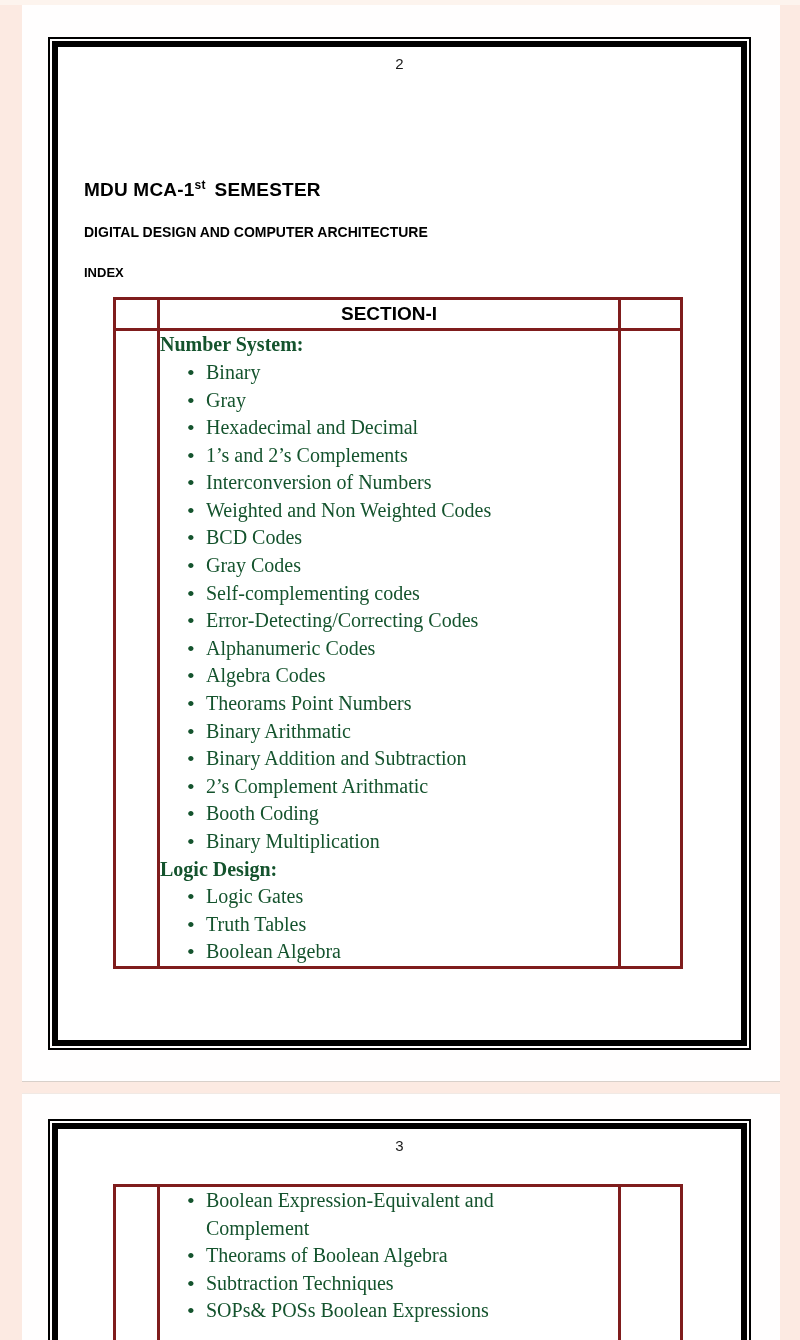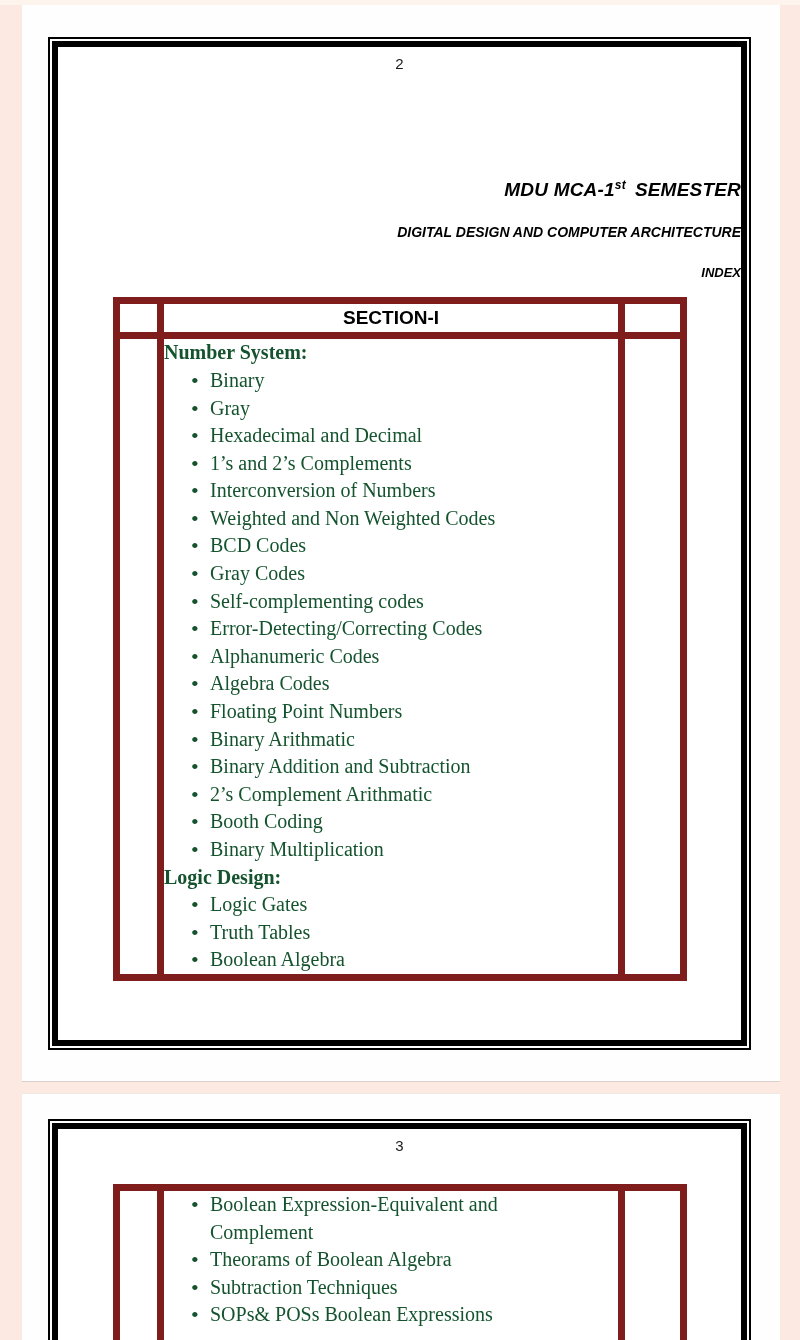--- a/index.html
+++ b/index.html
@@ -25,35 +25,35 @@
     background: #fff;
   }
   .bb1 { height: 1005px; }
   .bb2 { height: 270px; border-bottom: none; }
 
   .page-num {
     text-align: center; margin-top: 9px;
     font-size: 15px; line-height: 15px; color: #1a1a1a;
   }
 
-  .titles { text-align: right; padding-left: 14px; font-weight: bold; color: #000; font-style: italic; }
+  .titles { text-align: left; padding-left: 26px; font-weight: bold; color: #000; }
   .t1 { margin-top: 102px; font-size: 19px; line-height: 24px; letter-spacing: 0.2px; }
   .t1 sup { font-size: 12px; }
   .t1 .t1post { margin-left: 9px; }
   .t2 { margin-top: 18px; font-size: 14px; line-height: 24px; }
   .t3 { margin-top: 17px; font-size: 13px; line-height: 24px; }
 
   table.idx {
     border-collapse: collapse; table-layout: fixed;
     margin-left: 55px; margin-top: 12px; width: 567px;
   }
   table.idx col.c1 { width: 44px; }
   table.idx col.c2 { width: 461px; }
   table.idx col.c3 { width: 62px; }
-  table.idx td { border: 7px solid #7f1d1d; padding: 0; vertical-align: top; }
+  table.idx td { border: 3px solid #7f1d1d; padding: 0; vertical-align: top; }
   tr.hdr td { height: 28px; vertical-align: middle; }
   td.hdrc {
     text-align: center; padding-left: 52px;
     font-weight: bold; font-size: 19px; color: #000;
     font-family: "Liberation Sans", sans-serif;
   }
   td.bodyc {
     font-family: "Liberation Serif", serif;
     font-size: 20px; color: #14532d;
     padding: 3px 6px 6px 7px;
@@ -108,21 +108,21 @@
               <li>Hexadecimal and Decimal</li>
               <li>1’s and 2’s Complements</li>
               <li>Interconversion of Numbers</li>
               <li>Weighted and Non Weighted Codes</li>
               <li>BCD Codes</li>
               <li>Gray Codes</li>
               <li>Self-complementing codes</li>
               <li>Error-Detecting/Correcting Codes</li>
               <li>Alphanumeric Codes</li>
               <li>Algebra Codes</li>
-              <li>Floating Point Numbers</li>
+              <li>Theorams Point Numbers</li>
               <li>Binary Arithmatic</li>
               <li>Binary Addition and Subtraction</li>
               <li>2’s Complement Arithmatic</li>
               <li>Booth Coding</li>
               <li>Binary Multiplication</li>
             </ul>
             <div class="sh">Logic Design:</div>
             <ul>
               <li>Logic Gates</li>
               <li>Truth Tables</li>

